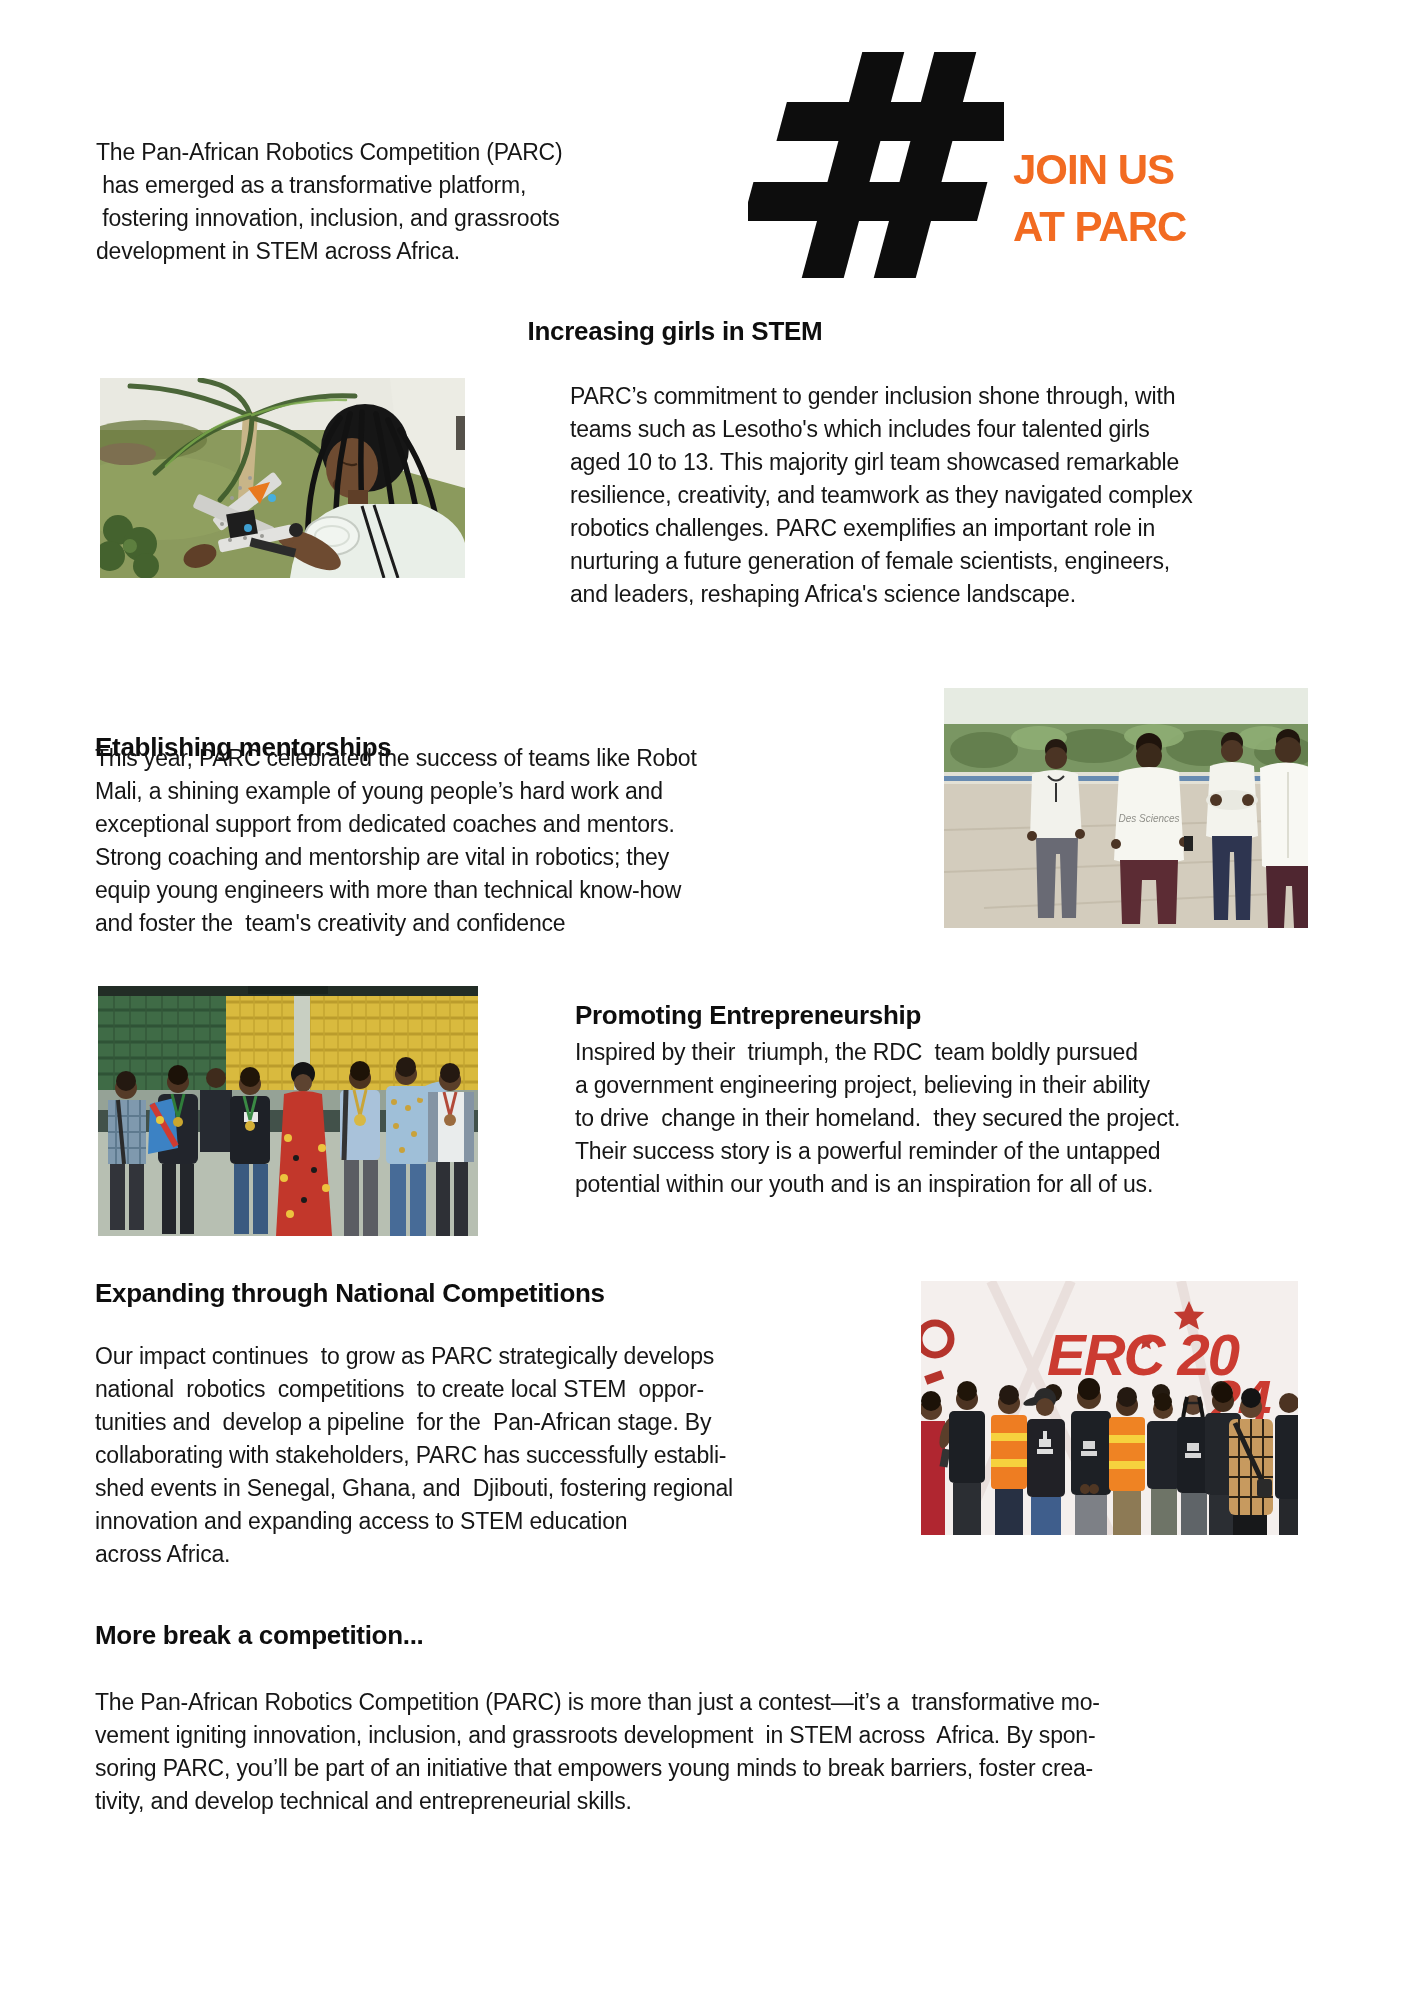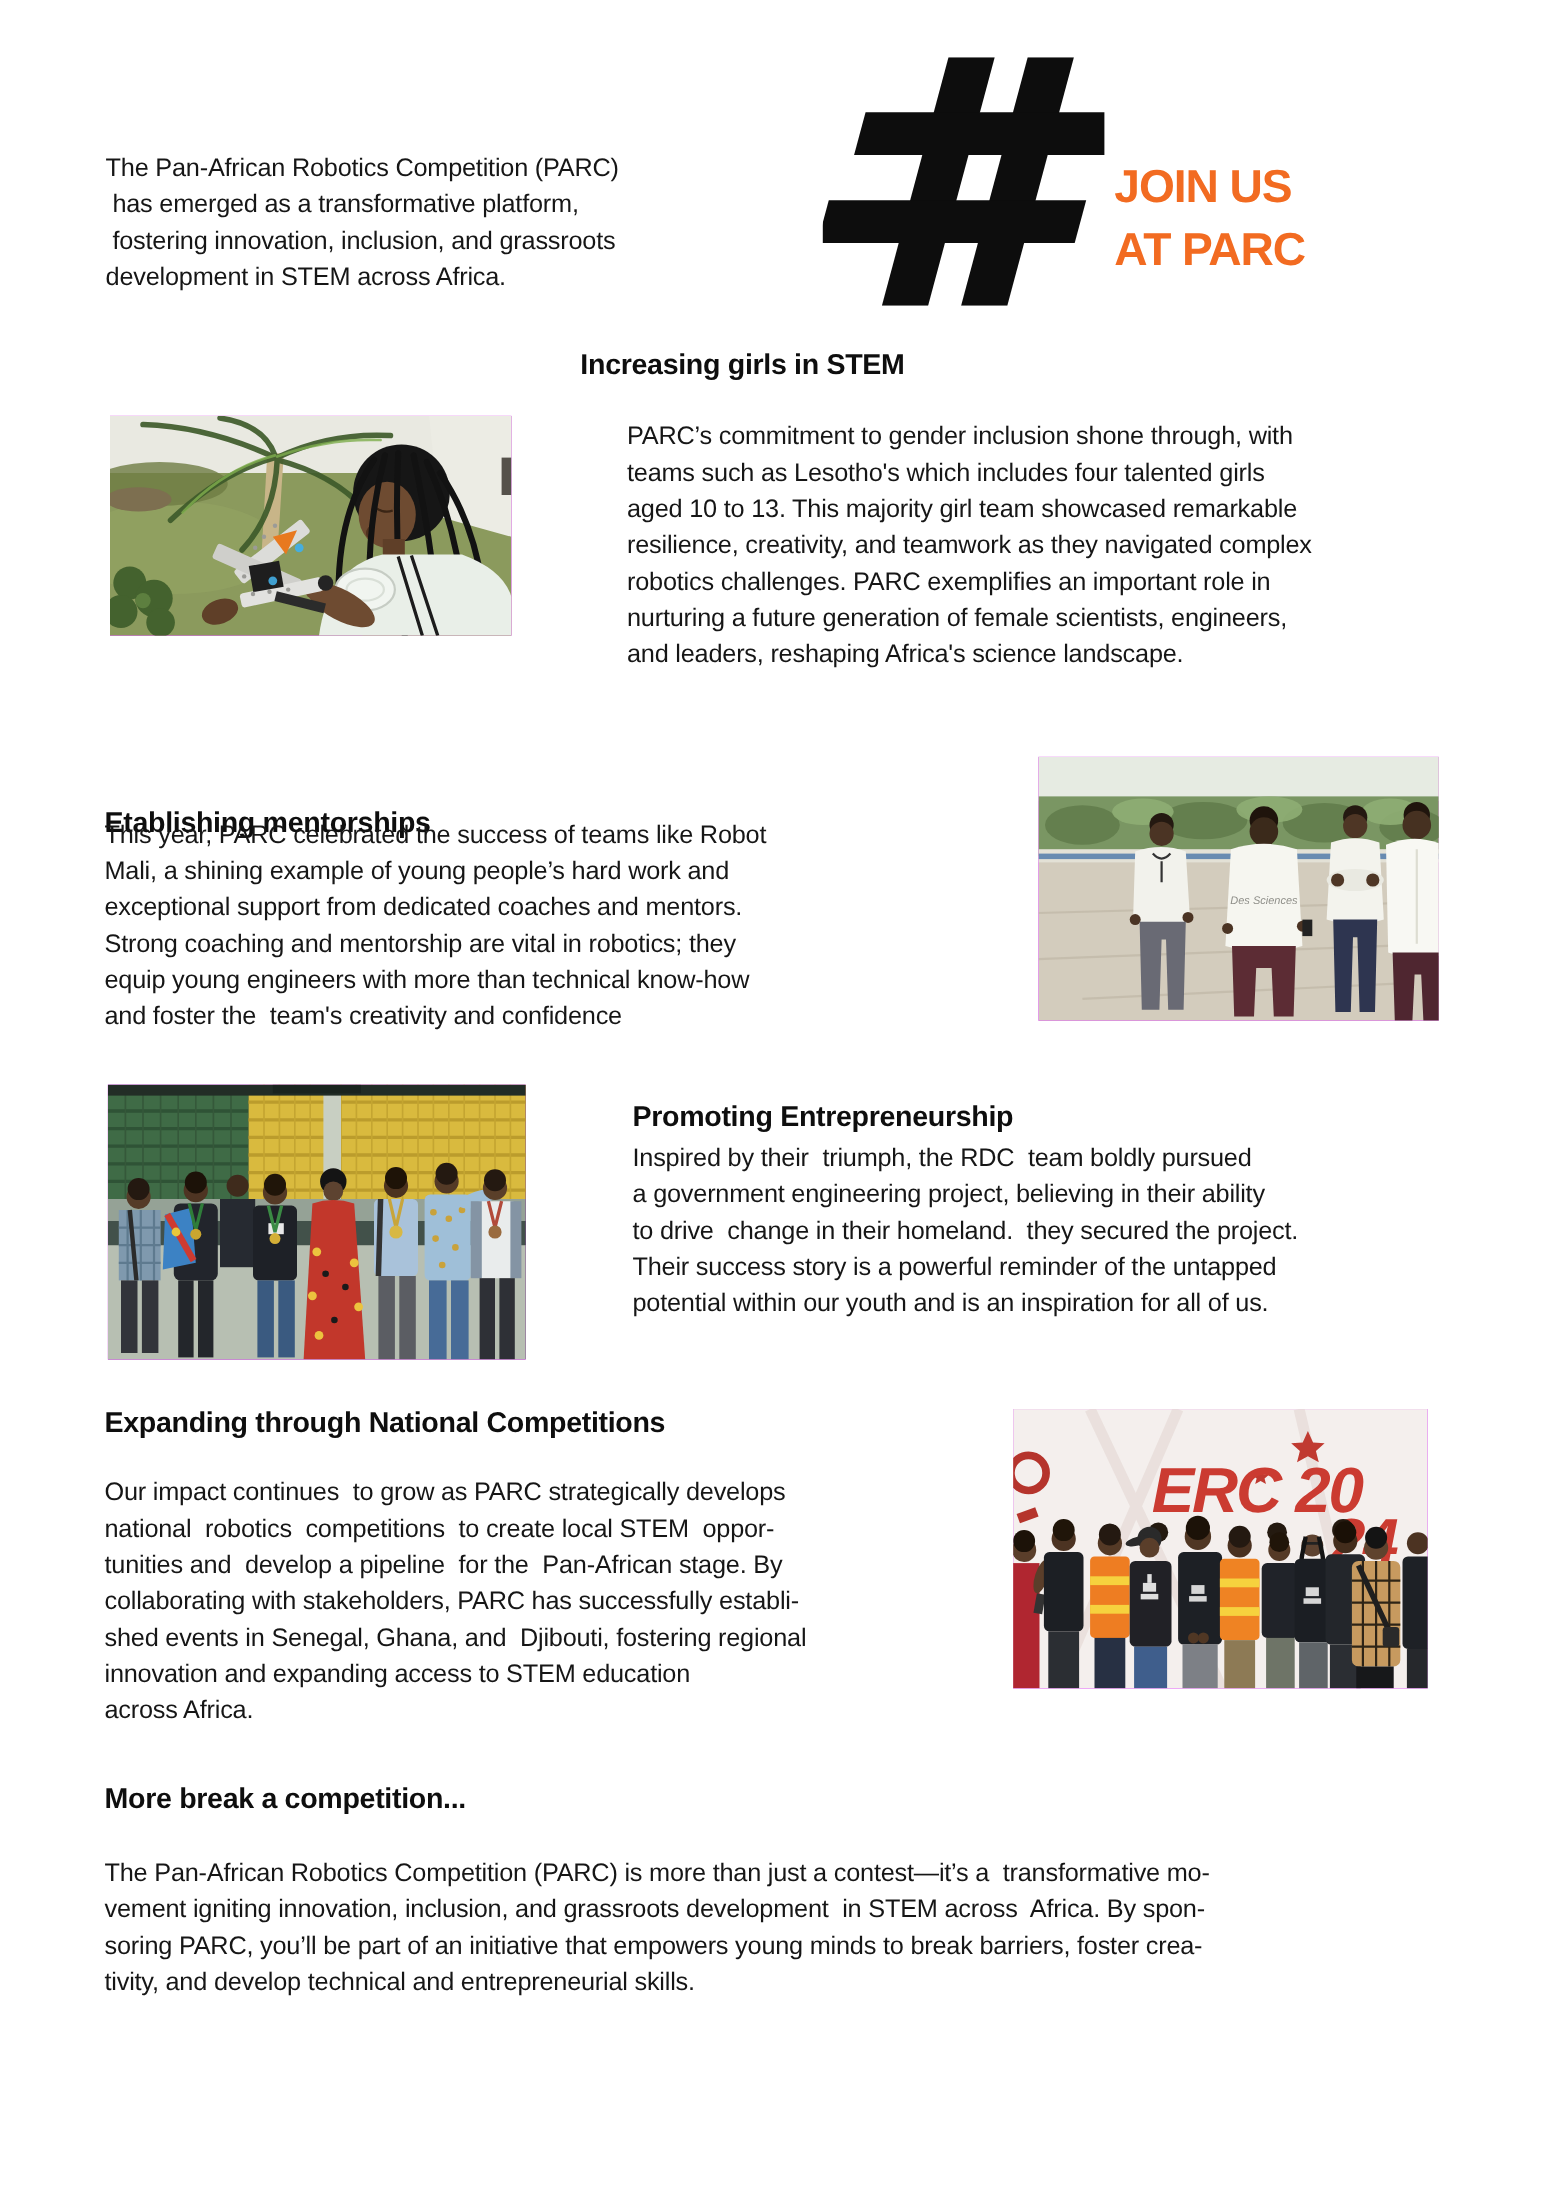--- a/index.html
+++ b/index.html
@@ -13,21 +13,21 @@
   }
   .h{
     position:absolute;font-weight:700;font-size:26px;letter-spacing:-0.3px;color:#0e0e0e;
   }
   .h.center{text-align:center;}
   .brand{
     position:absolute;left:1013px;top:141px;font-size:42px;line-height:57px;
     font-weight:800;letter-spacing:-1px;white-space:pre-line;
   }
   .hashtag{position:absolute;left:748px;top:52px;width:256px;height:226px;}
-  .photo{position:absolute;overflow:hidden;background:#d946ef;}
+  .photo{position:absolute;overflow:hidden;background:#15803d;}
   .photo svg{display:block;width:100%;height:100%;}
 </style>
 </head>
 <body>
 
 <div class="page">
 
   <div class="para" style="left:80px;top:136px;width:580px;margin-left:16px;">The Pan-African Robotics Competition (PARC)
  has emerged as a transformative platform,
  fostering innovation, inclusion, and grassroots

